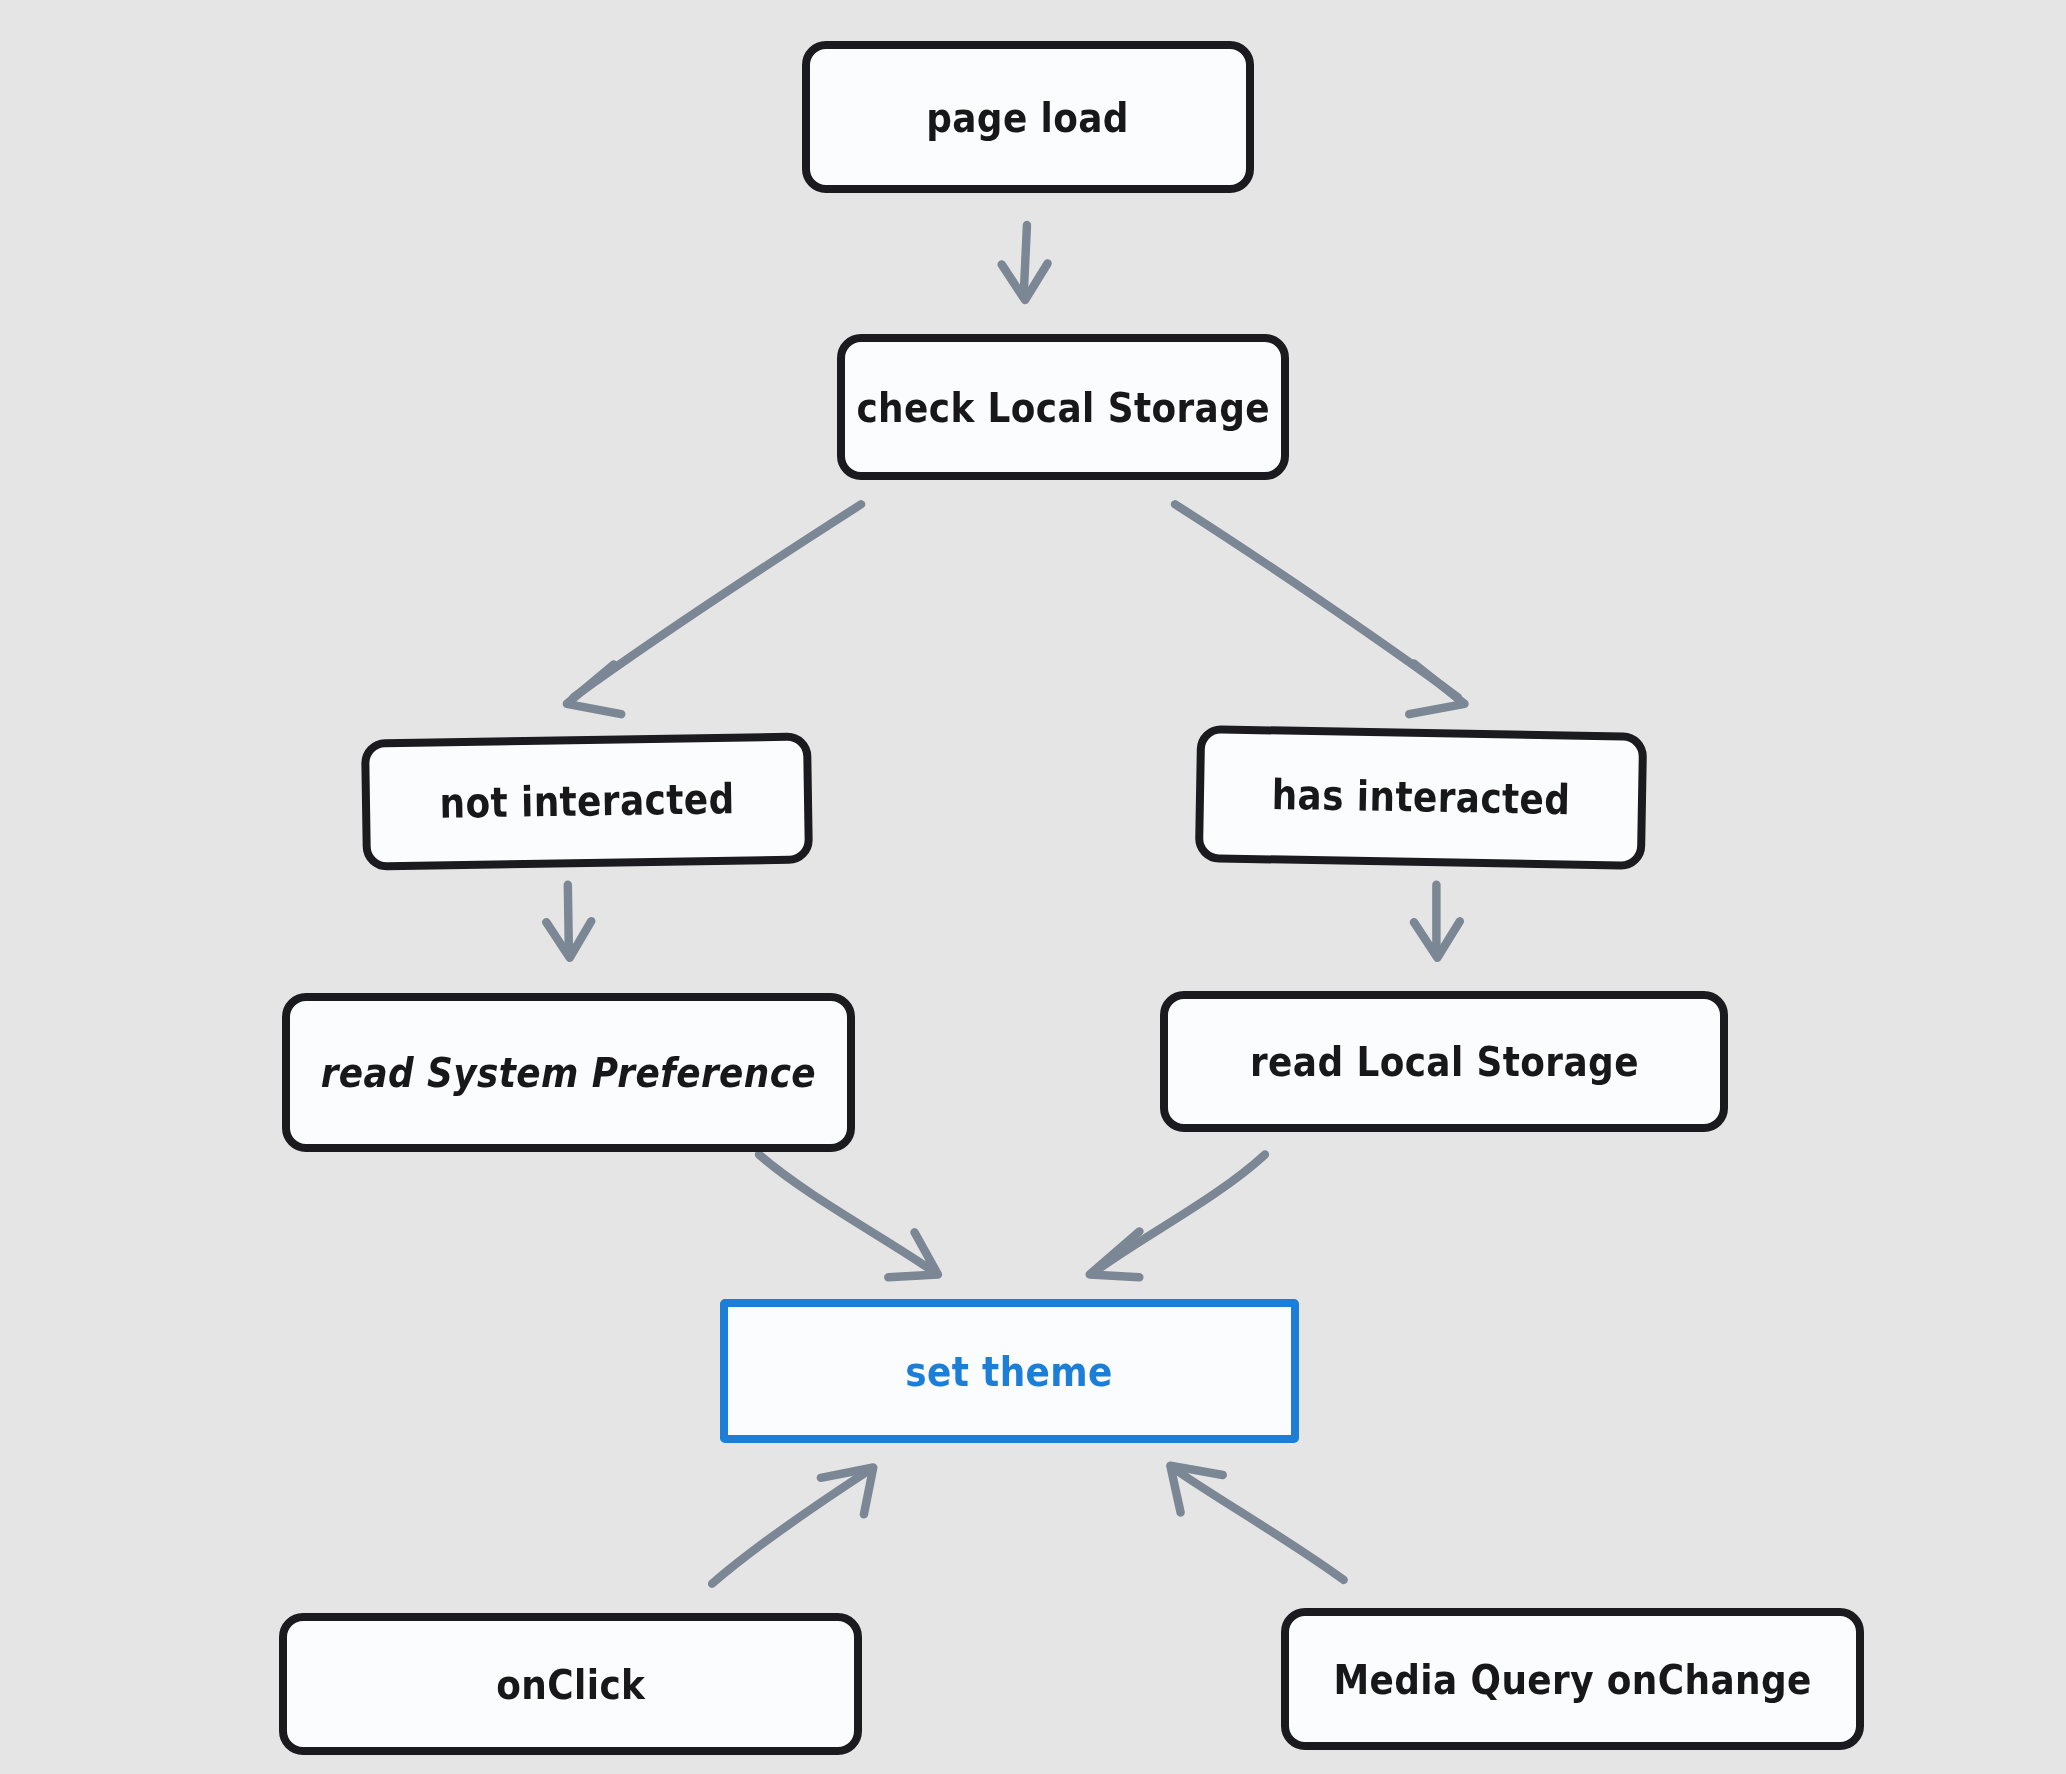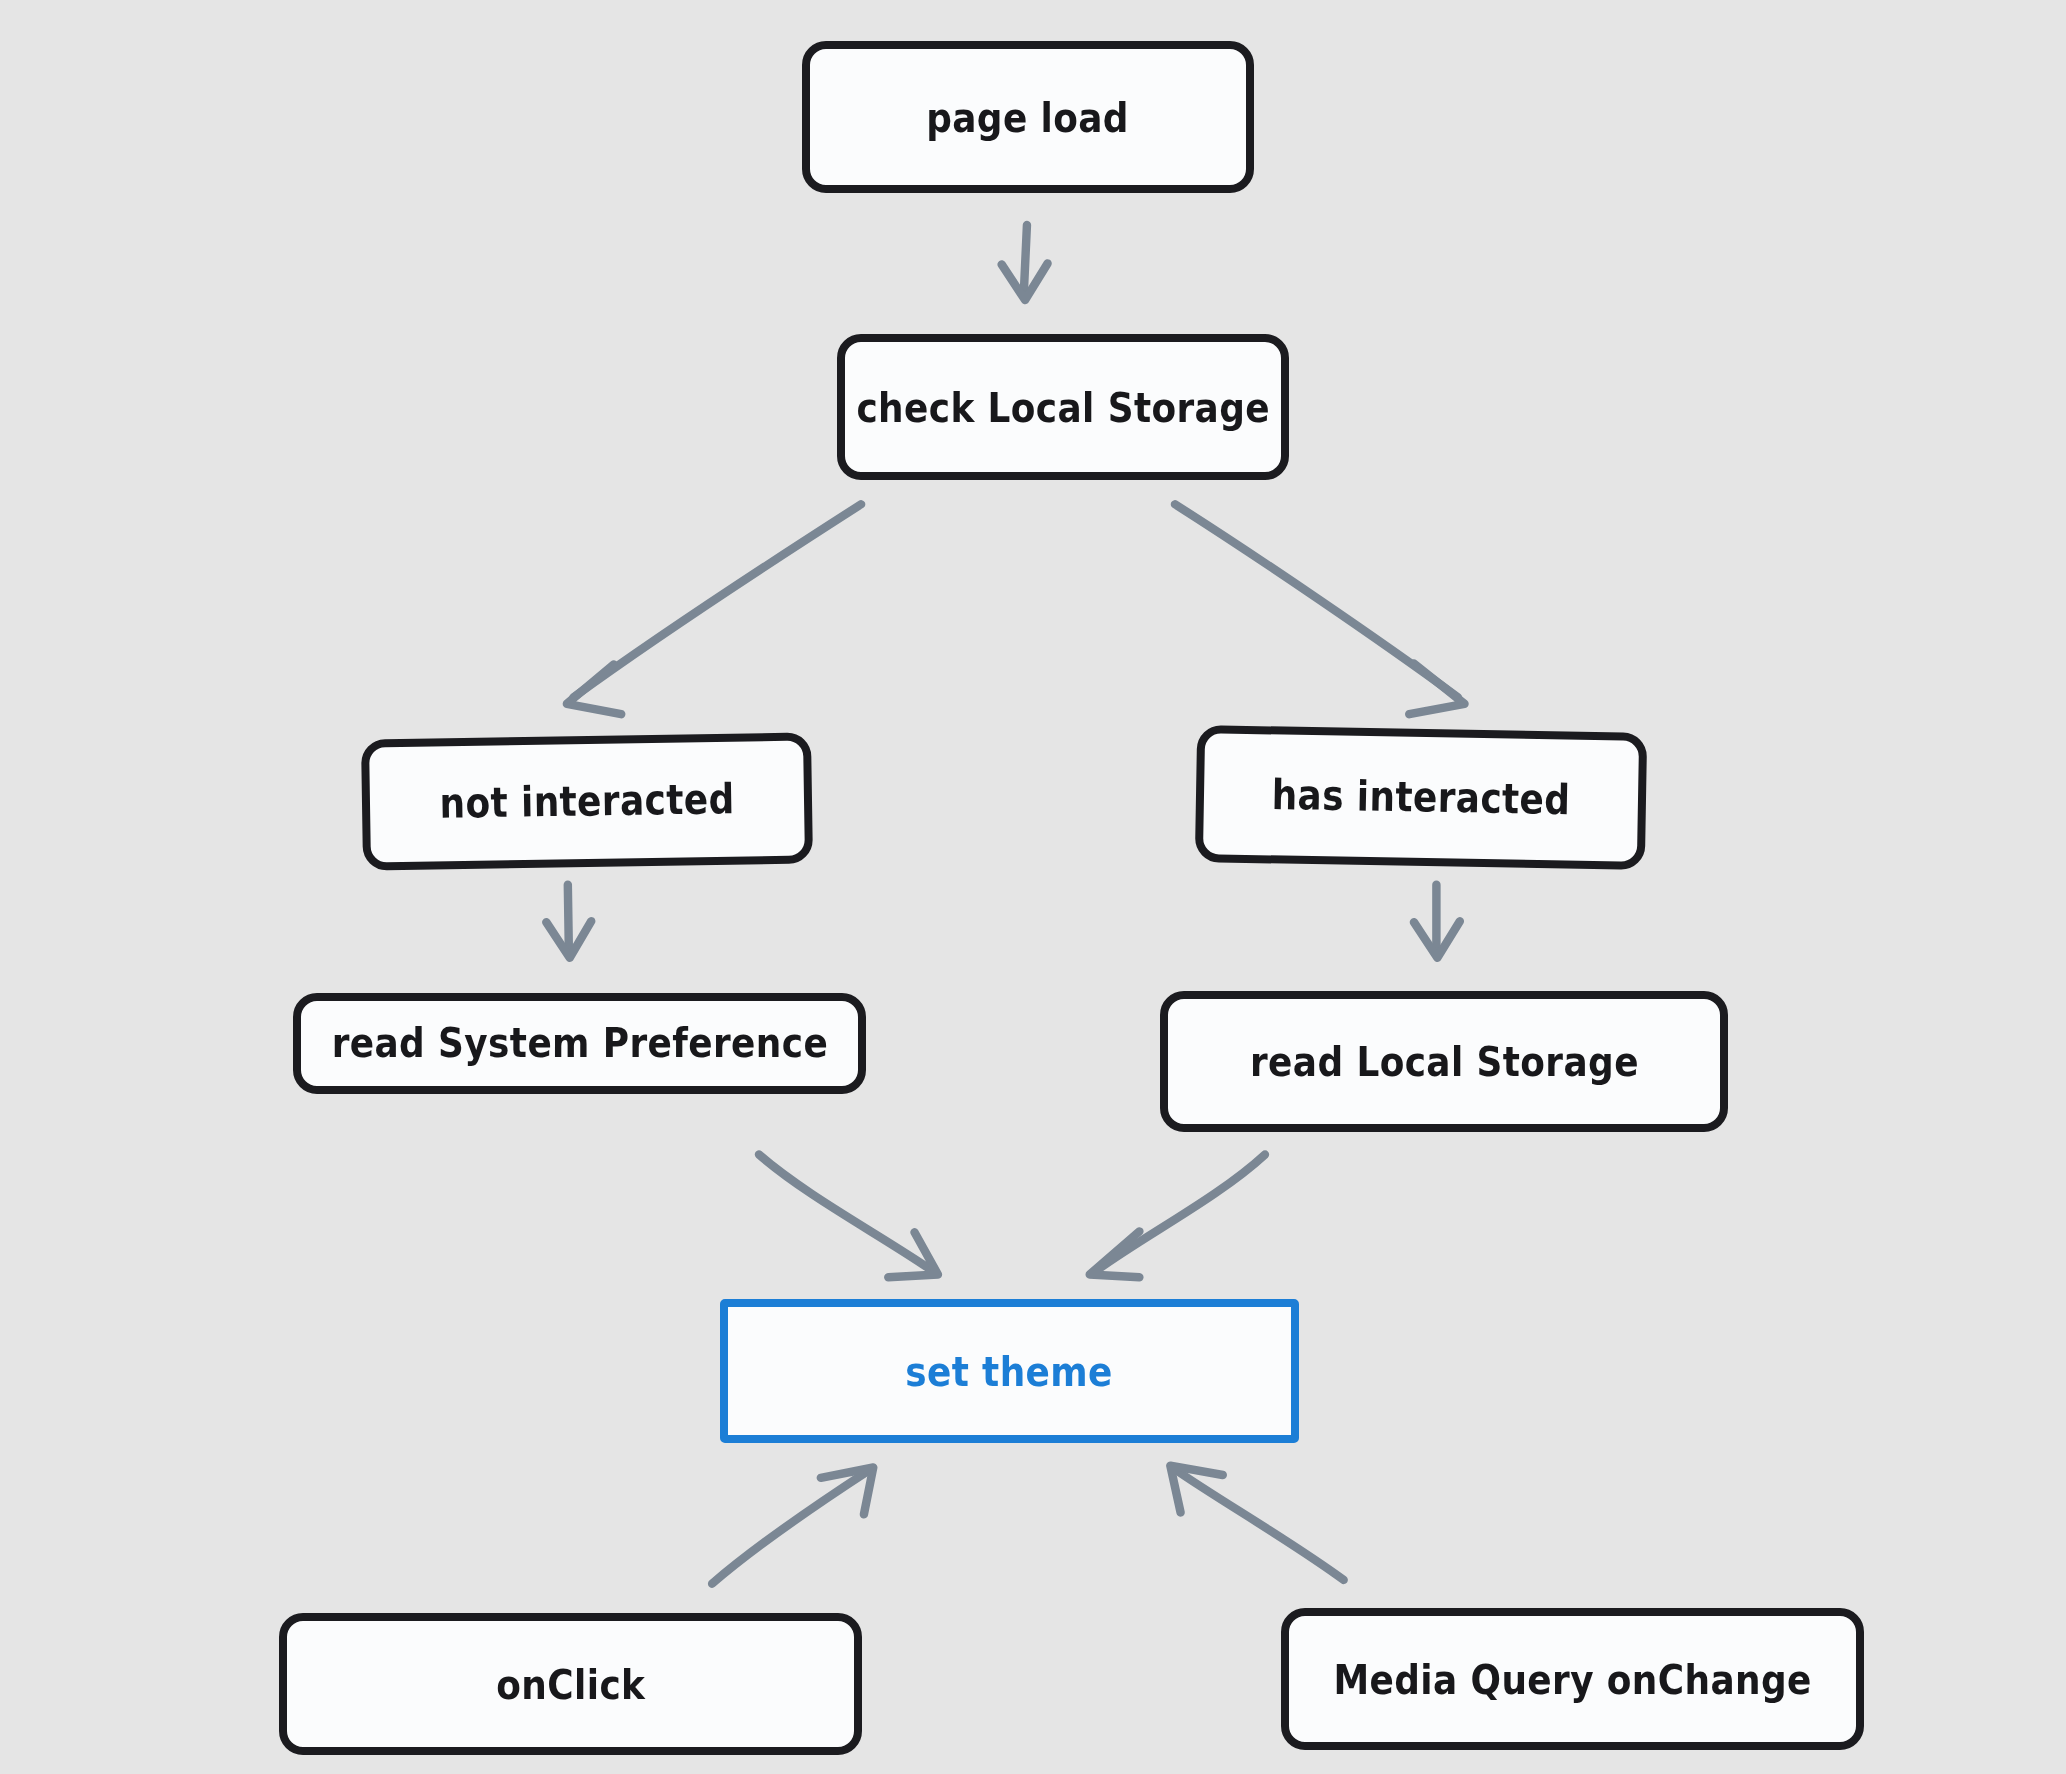--- a/index.html
+++ b/index.html
@@ -51,21 +51,21 @@
     color: #1c7ed6;
   }
 
   
   #node-page-load        { left: 802px;  top: 41px;   width: 452px;  height: 152px; }
   #node-check-local      { left: 802px;  top: 334px;  width: 452px;  height: 146px; margin-left: 35px; }
   #node-not-interacted   { left: 362px;  top: 736px;  width: 450px;  height: 131px;
                            transform: rotate(-0.9deg); }
   #node-has-interacted   { left: 1196px; top: 729px;  width: 450px;  height: 137px;
                            transform: rotate(1.0deg); }
-  #node-read-system      { left: 293px;  top: 993px; width: 573px;  height: 101px; }
+  #node-read-system      { left: 282px;  top: 993px; width: 573px;  height: 159px; font-style: italic; }
   #node-read-local       { left: 1160px; top: 991px; width: 568px;  height: 141px; }
   #node-set-theme        { left: 720px;  top: 1299px; width: 579px;  height: 144px;
                            border-radius: 5px; }
   #node-onclick          { left: 279px;  top: 1613px; width: 583px;  height: 142px; }
   #node-media-query      { left: 1281px; top: 1608px; width: 583px;  height: 142px; }
 </style>
 </head>
 <body>
 
 <div id="canvas">

